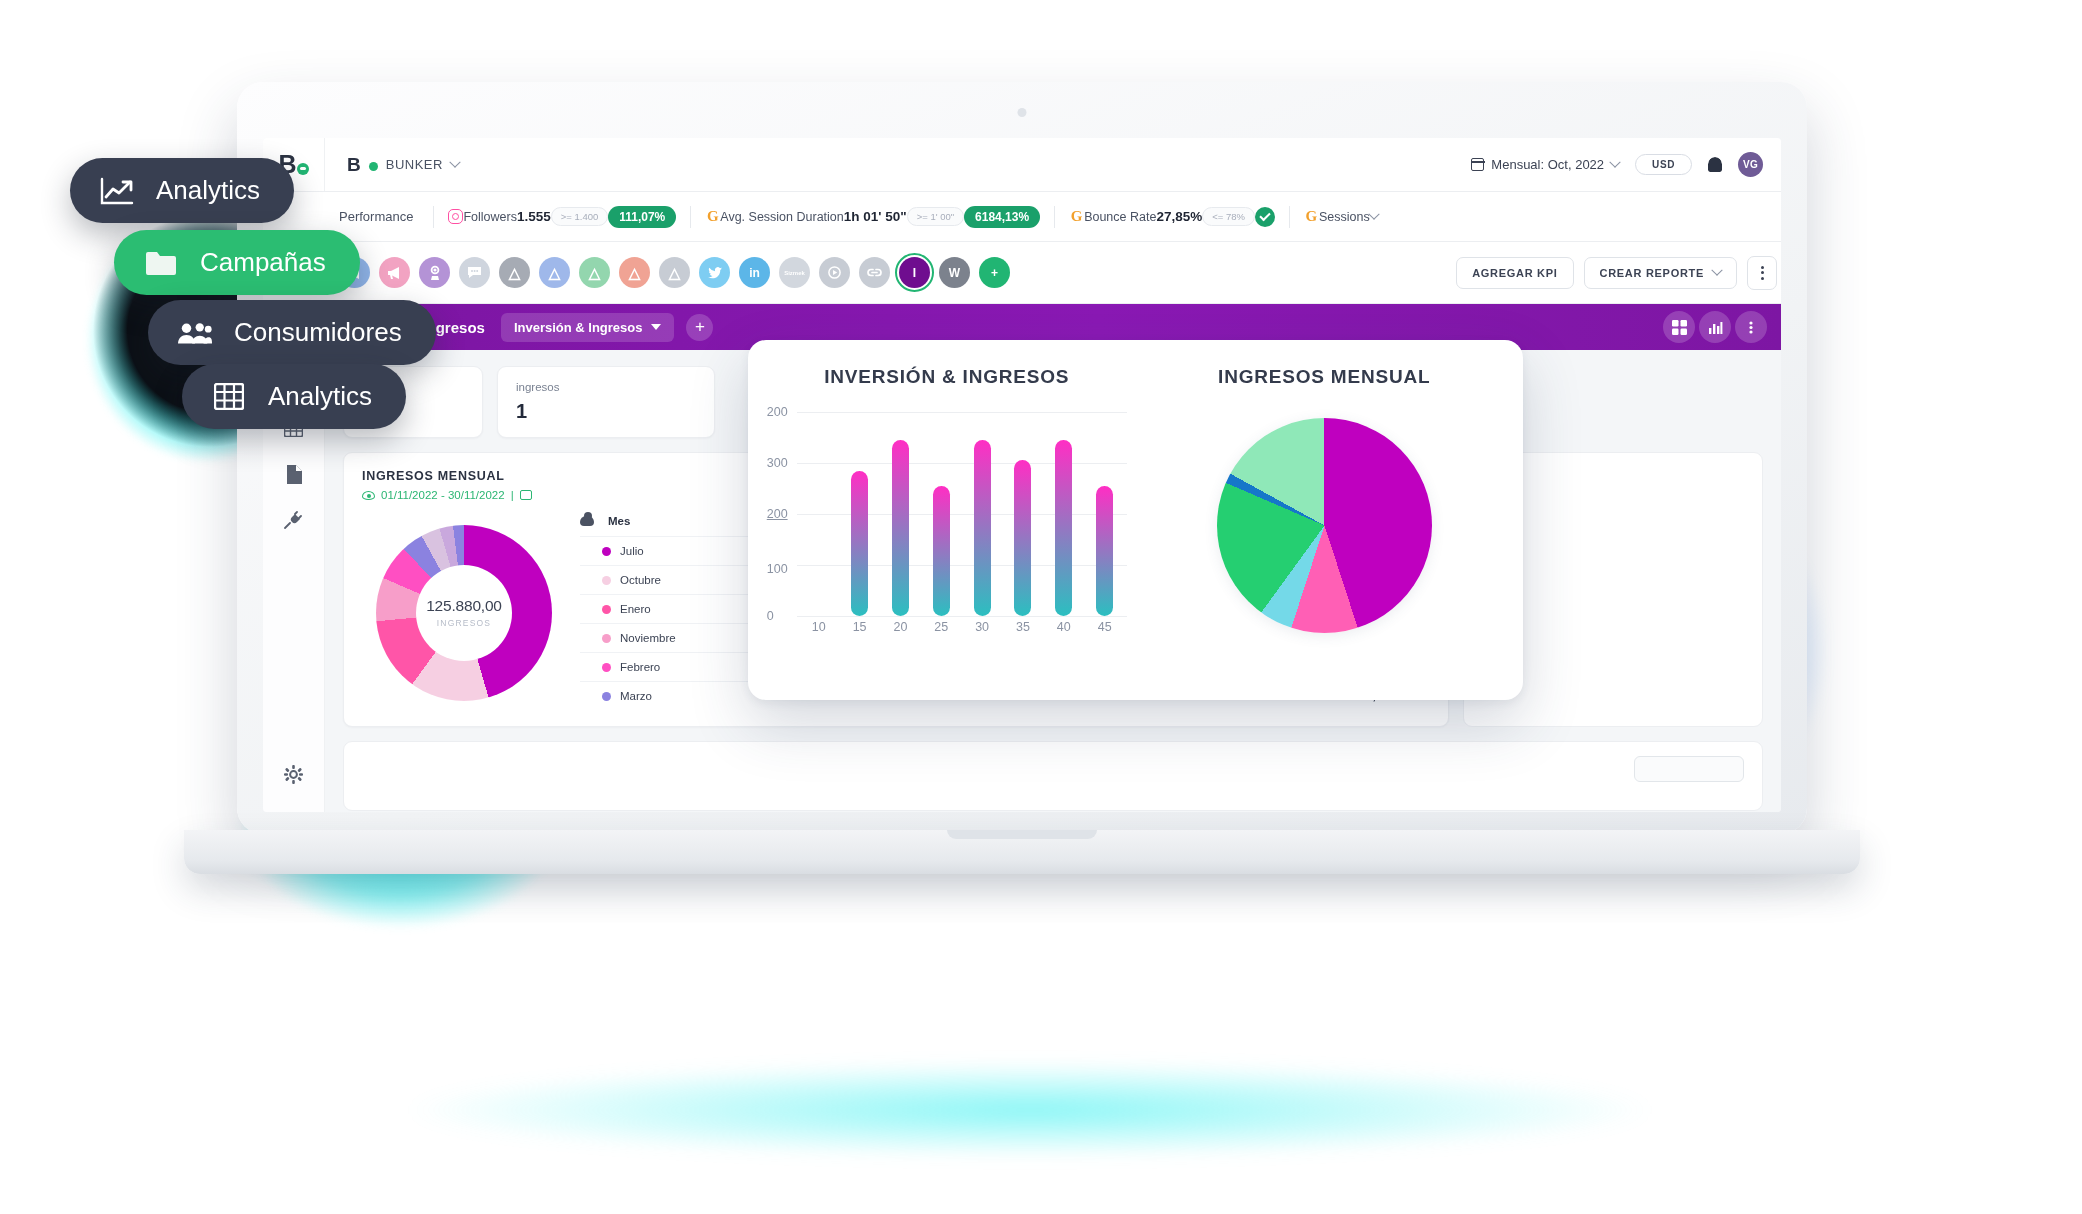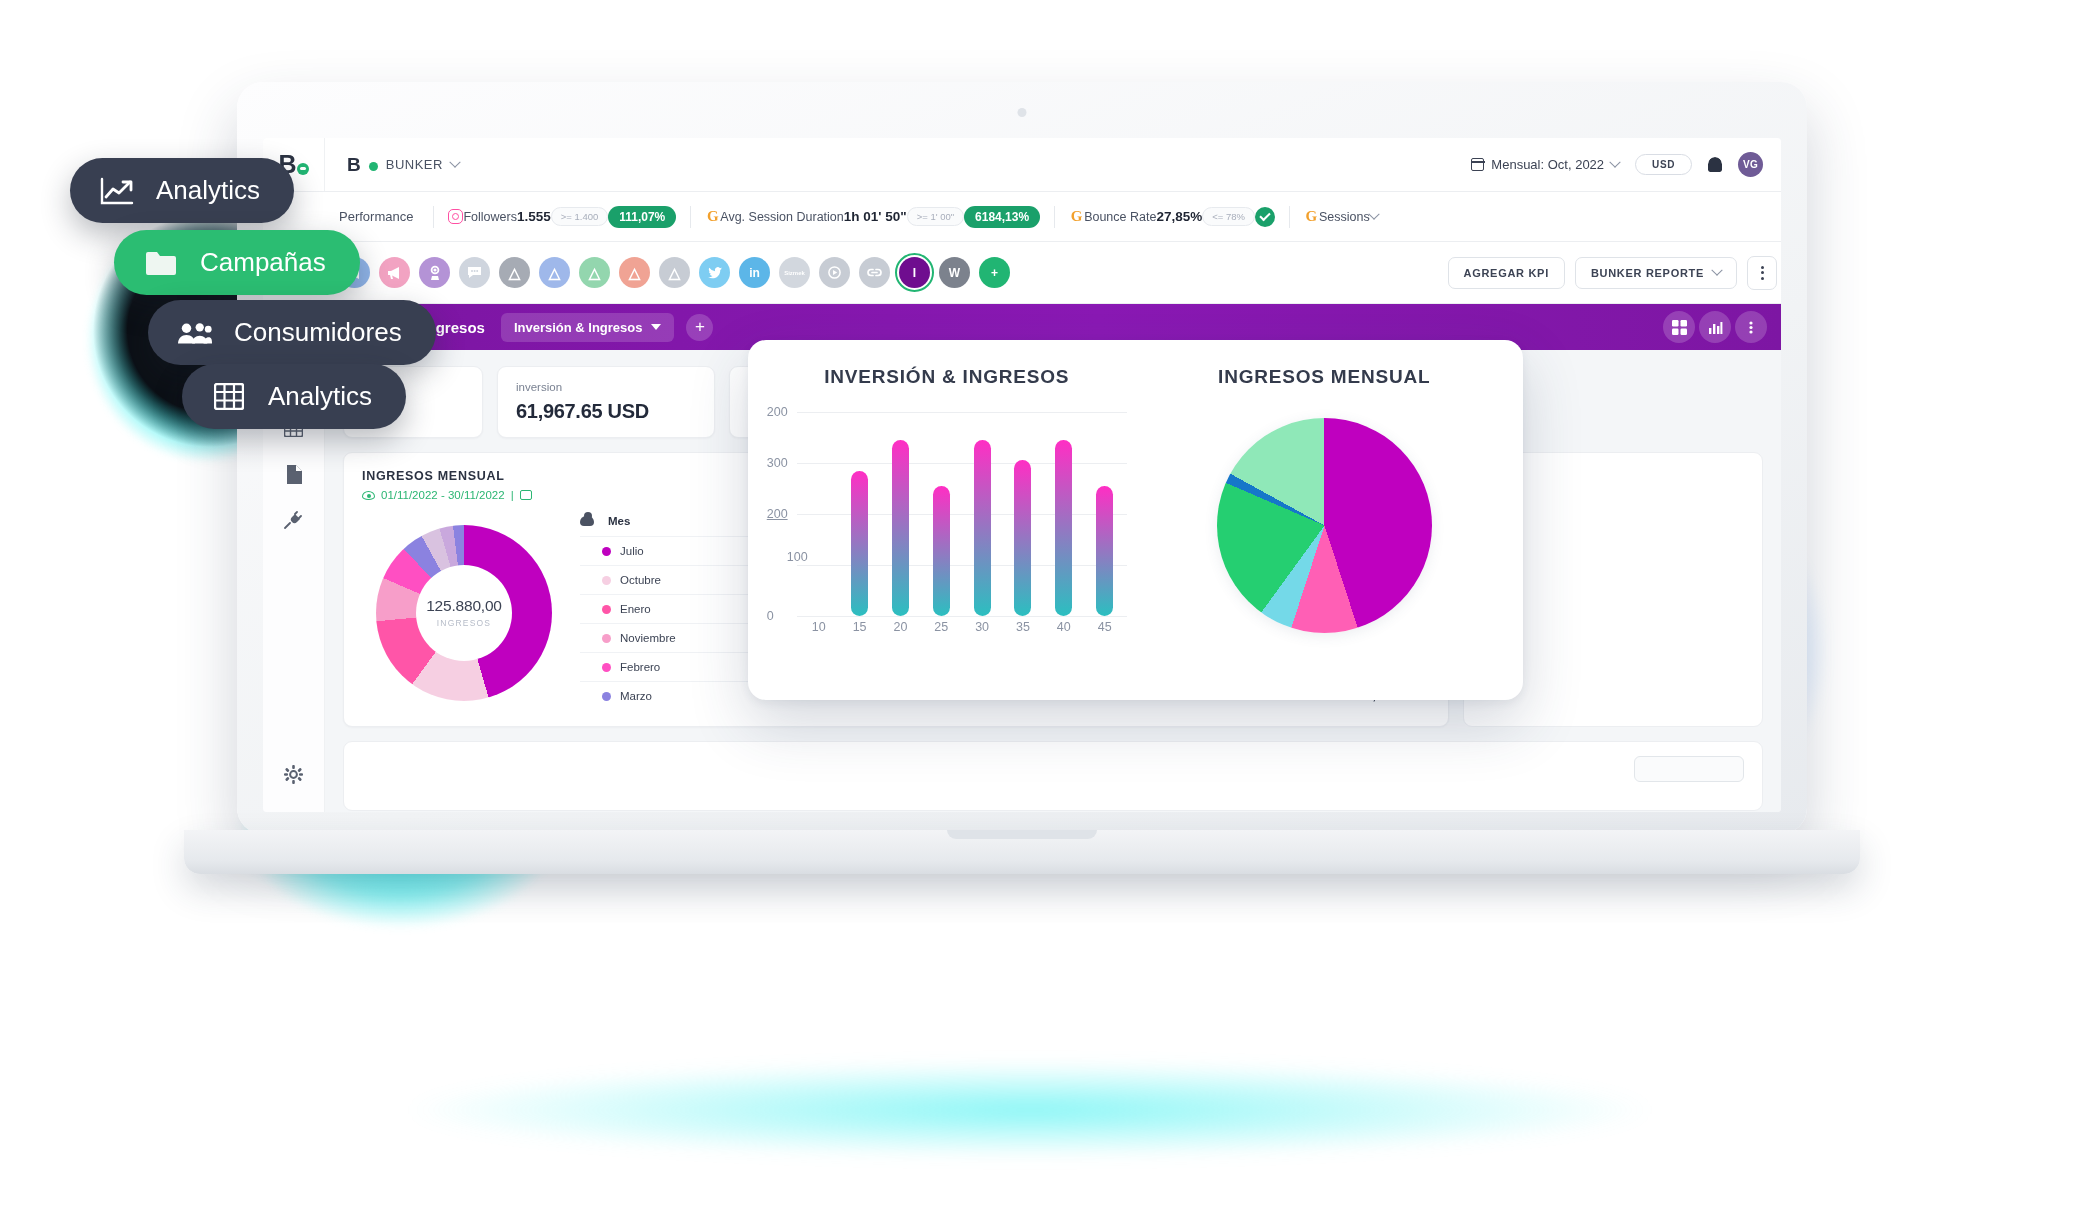--- a/index.html
+++ b/index.html
@@ -354,21 +354,21 @@
                 <path d="M6 3.5H4a3 3 0 0 0 0 6h2M9 3.5h2a3 3 0 0 1 0 6H9M5 6.5h5" stroke="#fff" stroke-width="1.7" fill="none" stroke-linecap="round"></path>
               </svg>
             </div>
             <div class="int sel" style="background: rgb(111, 13, 143);">I</div>
             <div class="int" style="background: rgb(124, 130, 141);">W</div>
             <div class="int" style="background: rgb(33, 181, 115);">+</div>
           </div>
         <div class="int-actions">
           <div class="btn-out">AGREGAR KPI</div>
           <div class="btn-out">
-            <span>BUNKER REPORTE</span>
+            <span>CREAR REPORTE</span>
             <span class="chev"></span>
           </div>
           <div class="kebab">
               <i></i>
               <i></i>
               <i></i>
             </div>
         </div>
       </div>
 
@@ -446,24 +446,20 @@
                   <rect x="14.4" y="3" width="2.6" height="4" rx="1" transform="rotate(45 15.7 5)"></rect>
                   <rect x="2" y="12" width="2.6" height="4" rx="1" transform="rotate(45 3.3 14)"></rect>
                 </g>
               </svg>
           </div>
         </div>
 
         <div class="content">
           <div class="stat-row">
             <div class="stat-card" style="min-width:140px"></div>
-            <div class="stat-card">
-              <div class="stat-label">inversion</div>
-              <div class="stat-value">61,967.65 USD</div>
-            </div>
             <div class="stat-card">
               <div class="stat-label">ingresos</div>
               <div class="stat-value">1</div>
             </div>
           </div>
 
           <div style="display:flex">
             <div class="panel" style="flex:1">
               <div class="panel-title">INGRESOS MENSUAL</div>
               <div class="panel-sub">
@@ -541,21 +537,21 @@
   <div class="fc-half">
     <div class="fc-title">INVERSIÓN &amp; INGRESOS</div>
     <div class="barchart" id="barchart">
         <div class="gridline" style="top: 0px;"></div>
         <div class="ytick" style="top: 0px;">200</div>
         <div class="gridline" style="top: 51px;"></div>
         <div class="ytick" style="top: 51px;">300</div>
         <div class="gridline" style="top: 102px;"></div>
         <div class="ytick" style="top: 102px; text-decoration: underline;">200</div>
         <div class="gridline" style="top: 153px;"></div>
-        <div class="ytick" style="top: 145px; margin-left: 20px;">100</div>
+        <div class="ytick" style="top: 157px;">100</div>
         <div class="gridline" style="top: 204px;"></div>
         <div class="ytick" style="top: 204px;">0</div>
         <div class="bars">
           <div class="bar-slot"></div>
           <div class="bar-slot">
             <div class="bar" style="height: 145.35px; background: linear-gradient(rgb(255, 46, 196), rgb(43, 191, 192));"></div>
           </div>
           <div class="bar-slot">
             <div class="bar" style="height: 175.95px; background: linear-gradient(rgb(255, 46, 196), rgb(43, 191, 192));"></div>
           </div>

